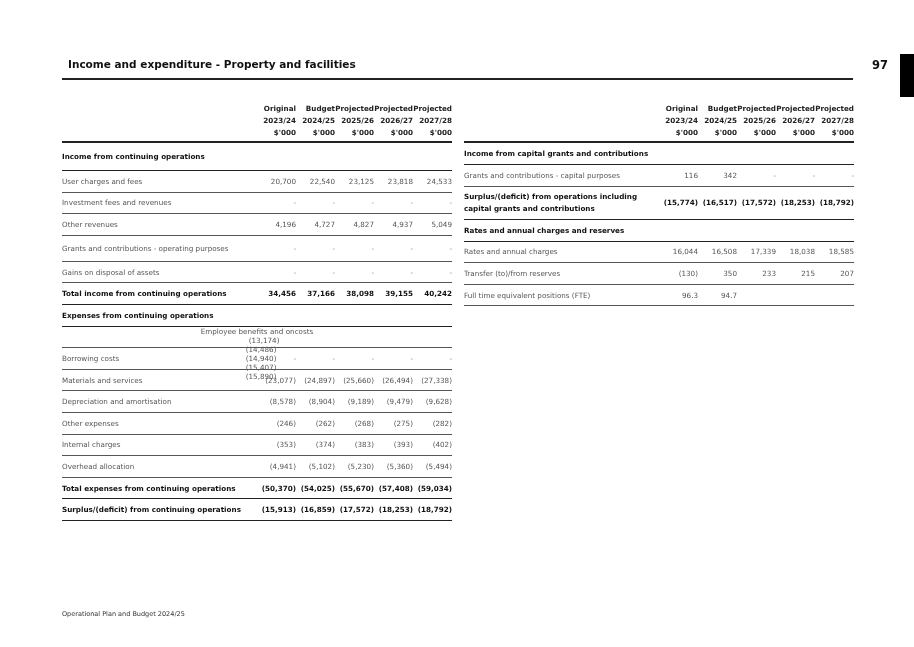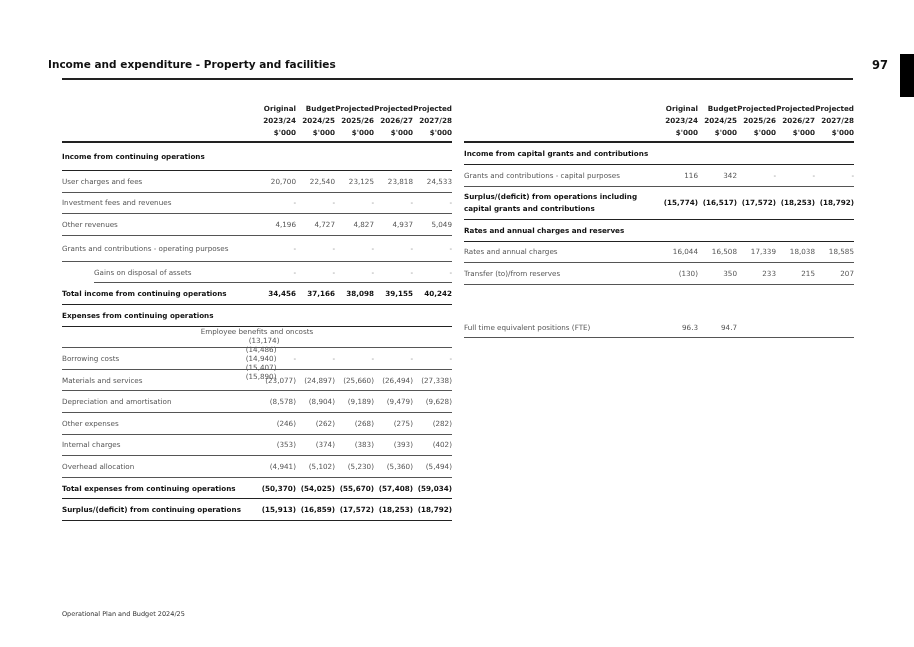--- a/index.html
+++ b/index.html
@@ -1,19 +1,19 @@
 <!DOCTYPE html>
 <html><head>
 <meta charset="utf-8">
 <style>
   * { box-sizing: border-box; margin: 0; padding: 0; }
   html, body { width: 914px; height: 647px; background: #ffffff; overflow: hidden; }
   body { position: relative; font-family: "DejaVu Sans", sans-serif; color: #1a1a1a; }
 
-  .page-title { position: absolute; left: 48px; top: 58px; font-size: 10.5px; font-weight: bold; color: #111; }
+  .page-title { position: absolute; left: 68px; top: 58px; font-size: 10.5px; font-weight: bold; color: #111; }
   .page-number { position: absolute; left: 872px; top: 58px; font-size: 11.5px; font-weight: bold; color: #111; }
   .page-tab { position: absolute; left: 900px; top: 54px; width: 14px; height: 43px; background: #000; }
   .title-rule { position: absolute; left: 62px; top: 78px; width: 791px; height: 1.5px; background: #222; }
   .footer { position: absolute; left: 62px; top: 610px; font-size: 6.5px; color: #333; }
 
   .tbl { position: absolute; width: 390px; }
   .tbl.left { left: 62px; top: 103px; }
   .tbl.right { left: 464px; top: 103px; }
 
   .thead { display: flex; height: 40px; border-bottom: 2px solid #222; }
@@ -107,21 +107,21 @@
         <div class="v c5">5,049</div>
       </div>
       <div class="row item" style="height: 26px;">
         <div class="lbl">Grants and contributions - operating purposes</div>
         <div class="v c1 dash">-</div>
         <div class="v c2 dash">-</div>
         <div class="v c3 dash">-</div>
         <div class="v c4 dash">-</div>
         <div class="v c5 dash">-</div>
       </div>
-      <div class="row item" style="height: 21.6px; margin-left: 32px;">
+      <div class="row item" style="height: 21.6px;">
         <div class="lbl">Gains on disposal of assets</div>
         <div class="v c1 dash">-</div>
         <div class="v c2 dash">-</div>
         <div class="v c3 dash">-</div>
         <div class="v c4 dash">-</div>
         <div class="v c5 dash">-</div>
       </div>
       <div class="row total" style="height: 21.6px;">
         <div class="lbl">Total income from continuing operations</div>
         <div class="v c1">34,456</div>
@@ -284,21 +284,21 @@
         <div class="v c5">18,585</div>
       </div>
       <div class="row item" style="height: 21.6px;">
         <div class="lbl">Transfer (to)/from reserves</div>
         <div class="v c1">(130)</div>
         <div class="v c2">350</div>
         <div class="v c3">233</div>
         <div class="v c4">215</div>
         <div class="v c5">207</div>
       </div>
-      <div class="row item" style="height: 21.6px; margin-top: 32px;">
+      <div class="row item" style="height: 21.6px;">
         <div class="lbl">Full time equivalent positions (FTE)</div>
         <div class="v c1">96.3</div>
         <div class="v c2">94.7</div>
         <div class="v c3"></div>
         <div class="v c4"></div>
         <div class="v c5"></div>
       </div>
     </div>
 </div>
 

